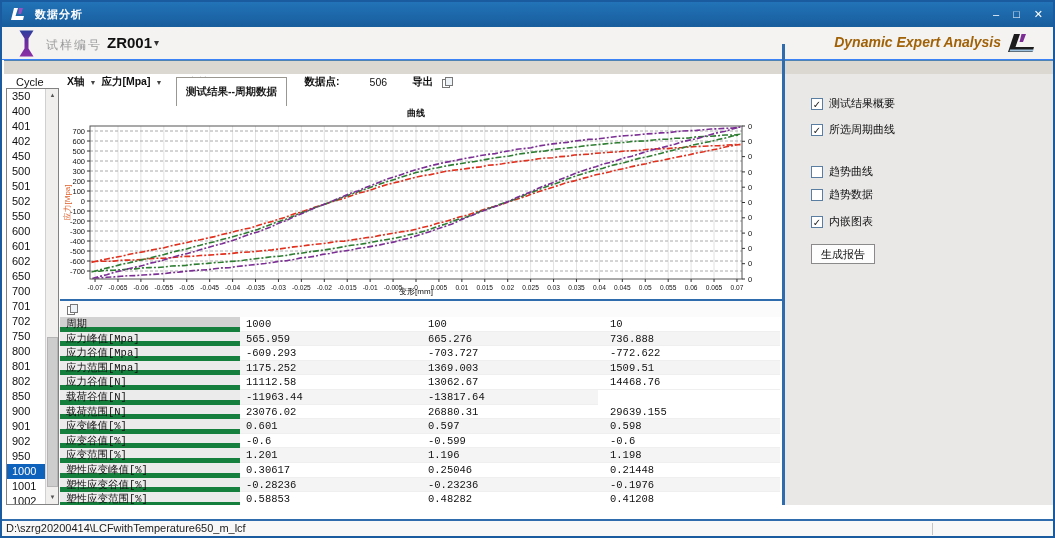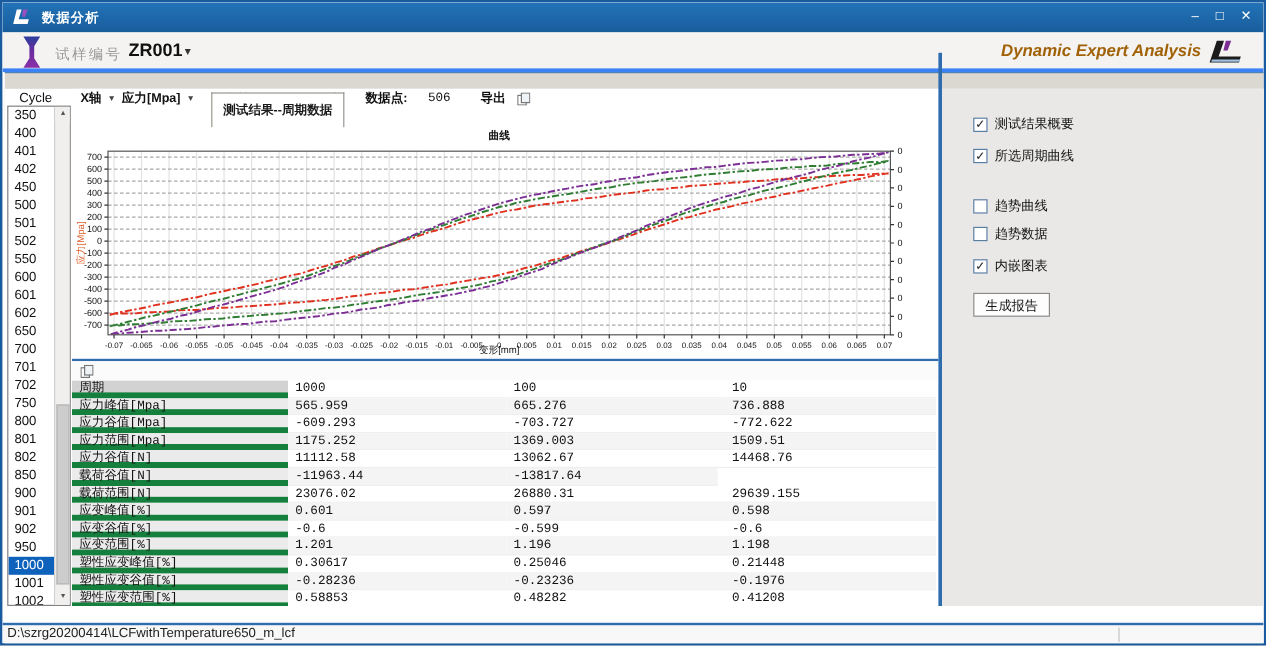--- a/index.html
+++ b/index.html
@@ -6,21 +6,21 @@
   html,body { width:1055px; height:538px; background:#9a9a9a; font-family:"Liberation Sans",sans-serif; }
   .app { position:relative; width:1055px; height:538px; background:#fff; border:2px solid #1a5a9e; overflow:hidden; }
 
   
   .titlebar { position:absolute; left:0; top:0; width:100%; height:25px; background:linear-gradient(#2273b8,#185d9c); display:flex; align-items:center; padding:0 8px; }
   .titlebar .tb-title { color:#fff; font-size:11px; font-weight:bold; margin-left:8px; letter-spacing:1px; }
   .win-controls { position:absolute; right:10px; top:0; height:25px; display:flex; align-items:center; gap:14px; }
   .win-controls span { color:#fff; font-size:11px; line-height:11px; cursor:default; }
 
   
-  .header { position:absolute; left:0; top:25px; width:100%; height:33px; background:#f4f3f2; border-bottom:3px solid #3b82f6;padding-left:38px; }
+  .header { position:absolute; left:0; top:25px; width:100%; height:33px; background:#f4f3f2; border-bottom:1px solid #3b82f6;padding-left:38px; }
   .spec-icon { position:absolute; left:16px; top:3px; }
   .sample-label { position:absolute; left:44px; top:10px; font-size:12px; color:#9a9a9a; letter-spacing:2px; }
   .sample-value { position:absolute; left:105px; top:7px; font-size:15px; font-weight:bold; color:#111; }
   .sample-caret { position:absolute; left:152px; top:10px; font-size:10px; color:#333; }
   .brand { position:absolute; right:52px; top:7px; font-size:14px; font-weight:bold; font-style:italic; color:#a16207; letter-spacing:0px; }
   .brand-logo { position:absolute; right:14px; top:4px; }
 
   
   .tabbar { position:absolute; left:2px; top:58px; width:1051px; height:46px; background:#dbd8d1; border-top:1px solid #4e83b4; display:flex; align-items:flex-end; padding-left:18px; }
   .tab { height:26px; padding:0 9px; display:flex; align-items:center; font-size:10.5px; font-weight:bold; color:#1a1a1a; background:linear-gradient(#f4f3f0,#d9d6cE); border:1px solid #9a9790; border-bottom:none; margin-right:1px; cursor:default; }
@@ -161,21 +161,21 @@
     <div class="c-toolbar">
       <span class="bold">X轴</span>
       <span class="caret">▼</span>
       <span class="bold">应力[Mpa]</span>
       <span class="caret">▼</span>
       <span class="disabled gap-l">右轴</span>
       <span class="gap-l">-</span>
       <span class="caret">▼</span>
       <span class="gap-l">√</span>
       <span class="bold gap-l">数据点:</span>
-      <span style="margin-left:12px;font-family:Liberation Mono, monospace;">506</span>
+      <span style="margin-left:25px;">506</span>
       <span class="bold gap-l">导出</span>
       <svg width="11" height="11" viewBox="0 0 11 11" style="margin-left:4px;">
         <rect x="0.5" y="2.5" width="7" height="8" fill="#fff" stroke="#777"></rect>
         <rect x="3.5" y="0.5" width="7" height="8" fill="#eef3f8" stroke="#777"></rect>
       </svg>
     </div>
 
     <div class="chart-wrap">
       <svg id="chartSvg" width="722" height="209" viewBox="0 0 722 209">
           <rect x="30" y="36" width="652" height="153" fill="#ffffff"></rect>

